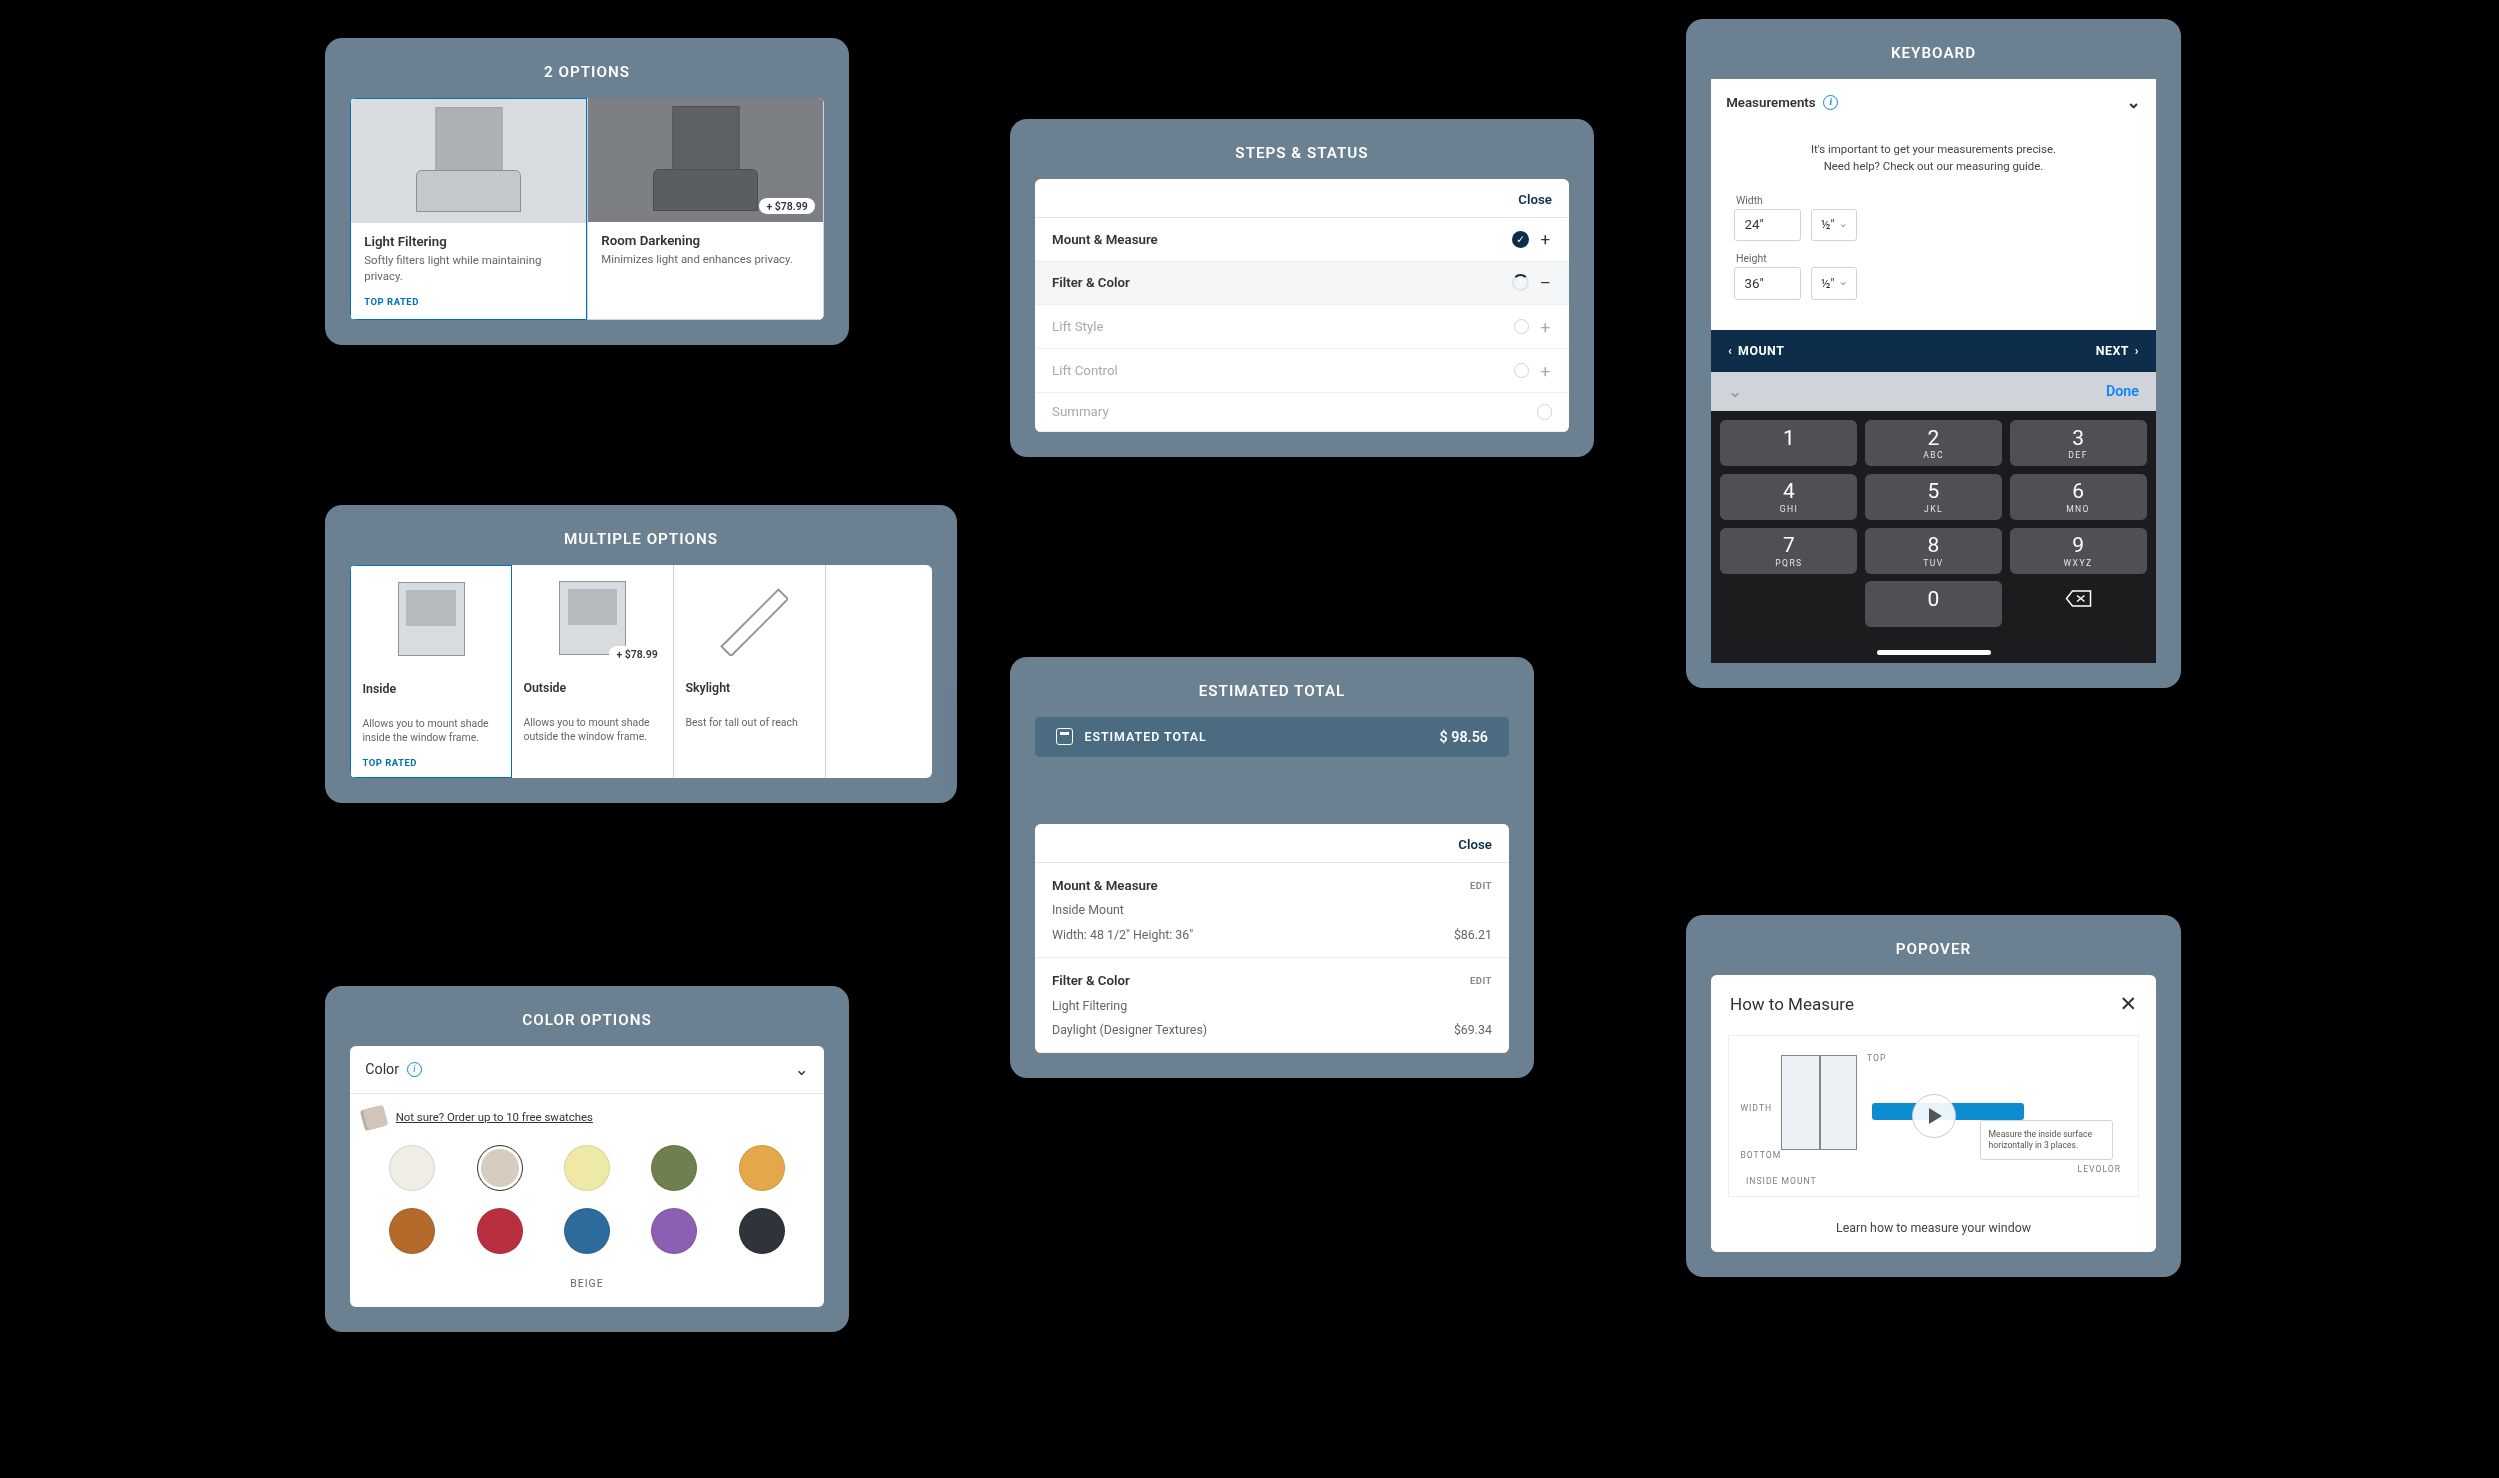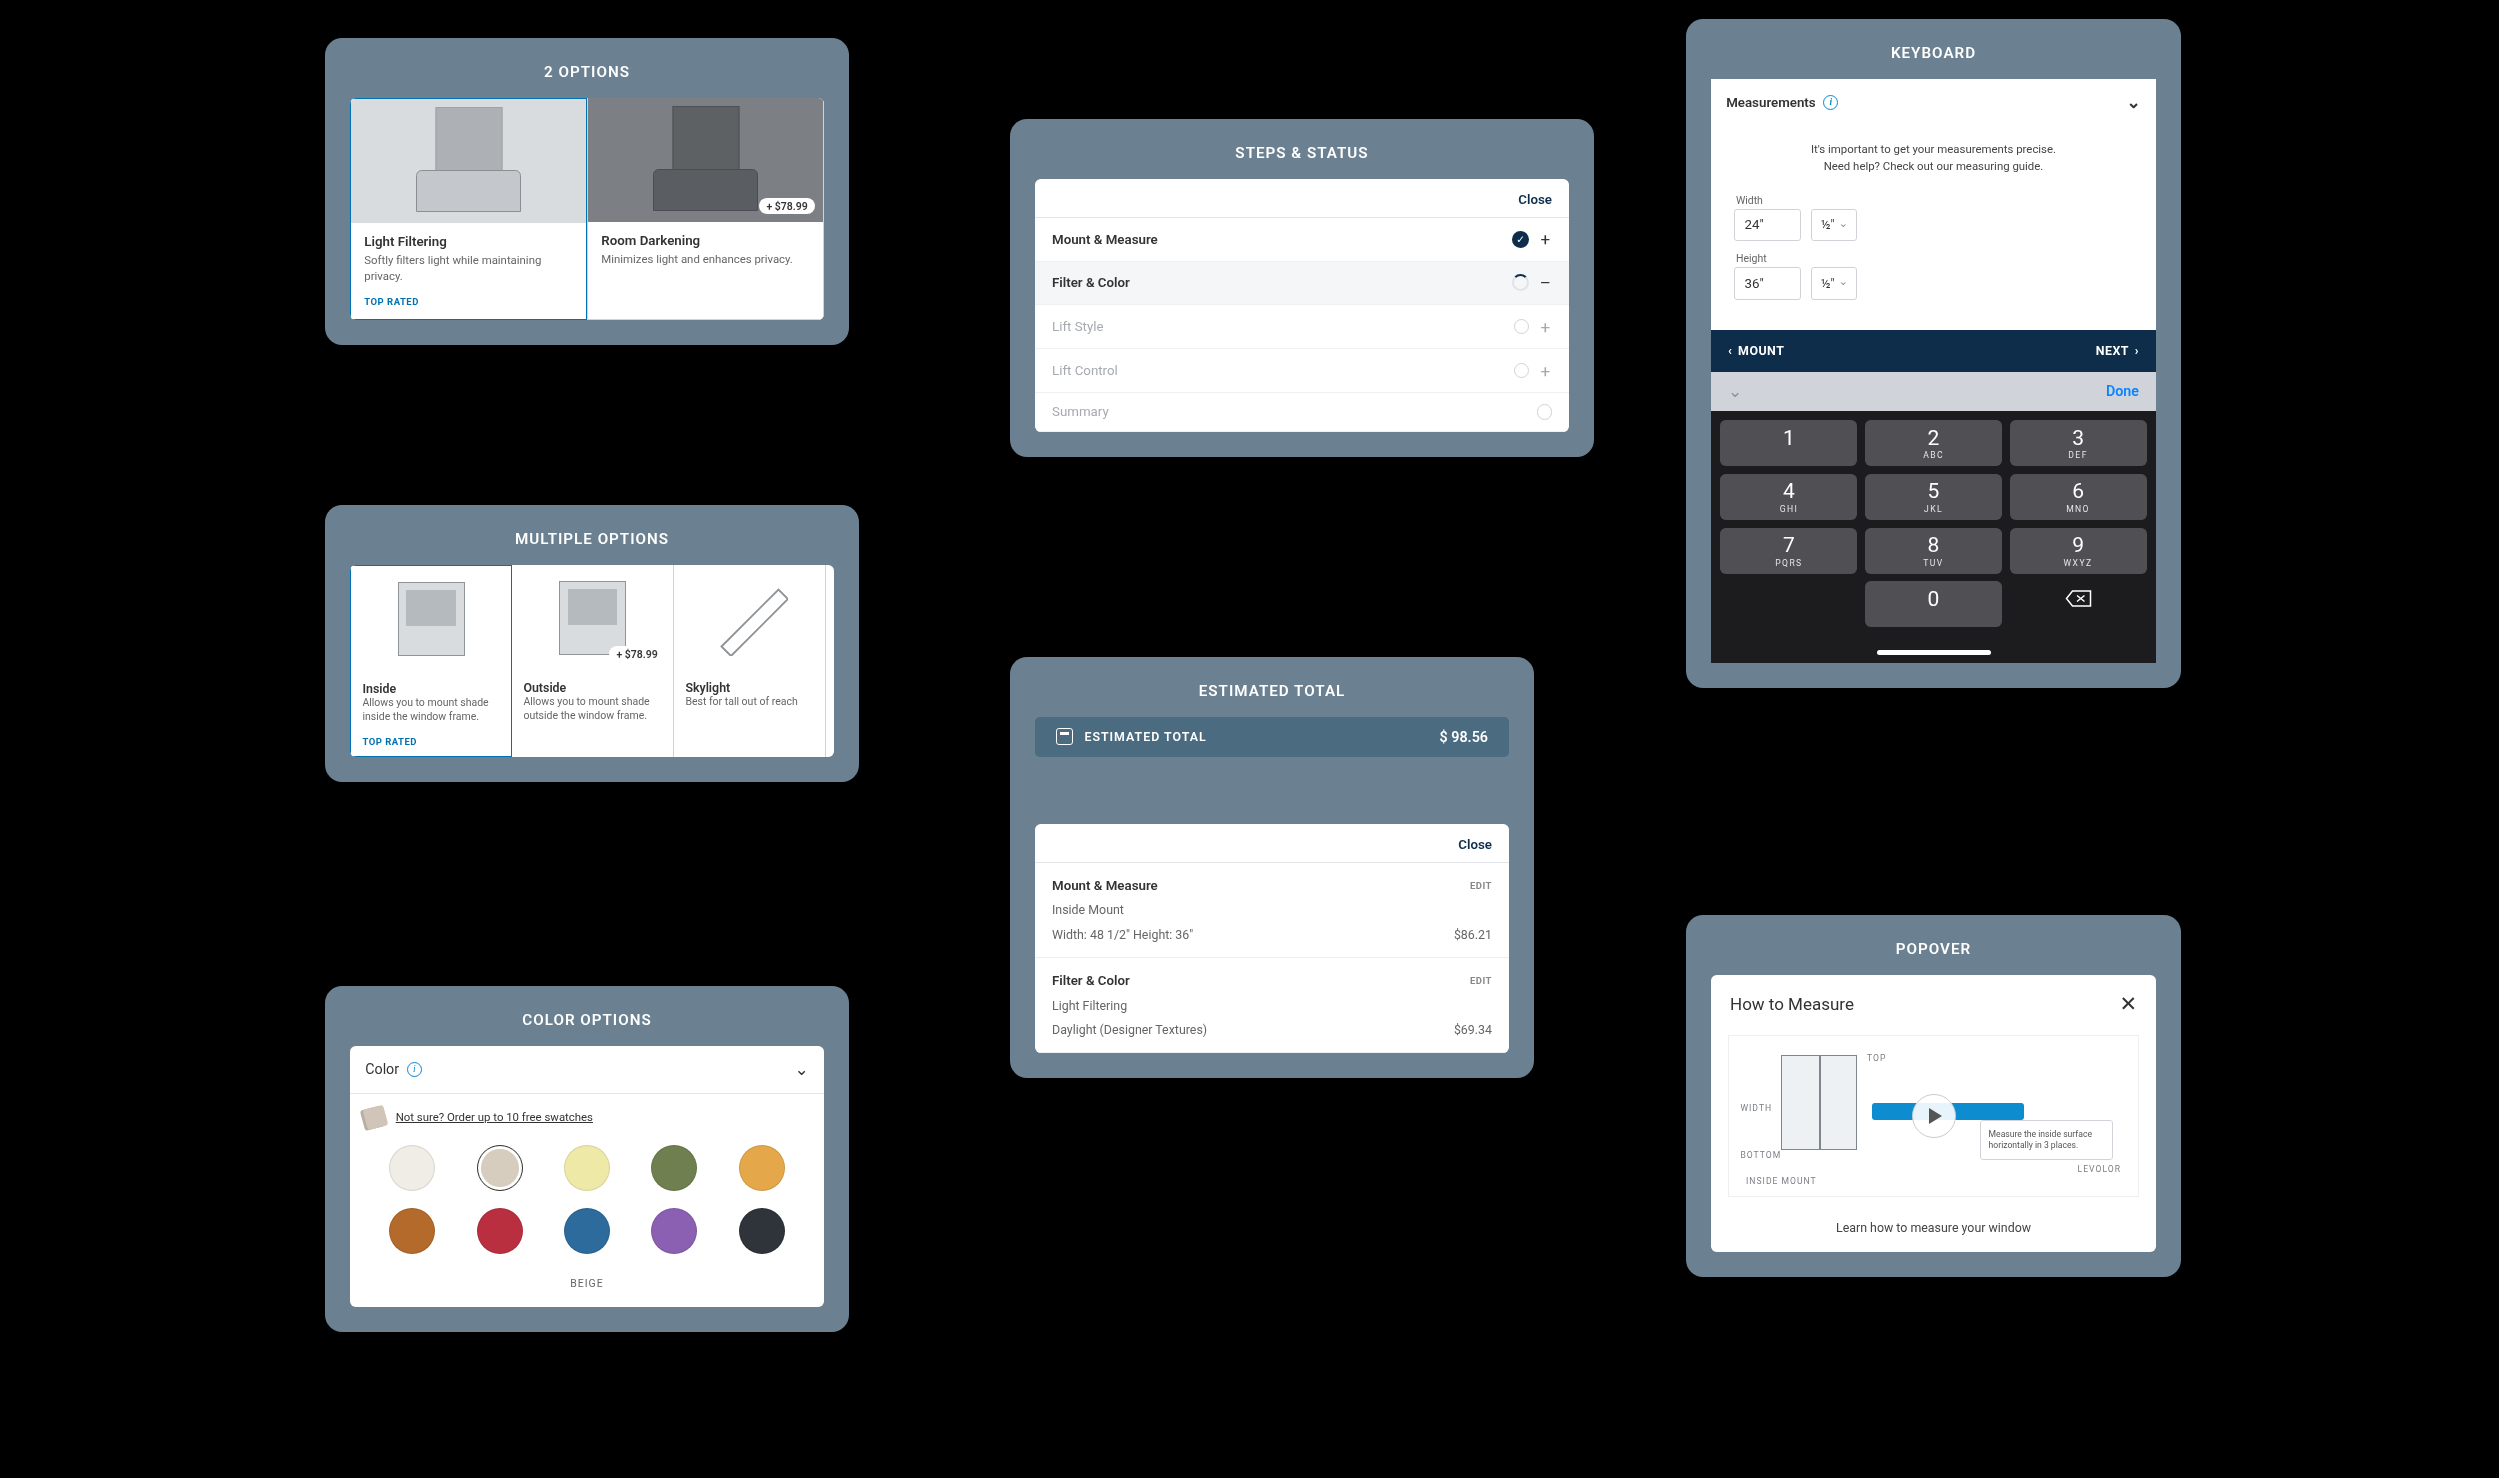--- a/index.html
+++ b/index.html
@@ -139,21 +139,21 @@
     background:#d9dcdf;
     position:relative;
   }
   .win-illus::after{
     content:"";
     position:absolute;
     inset:7.6px 7.6px 29px 7.6px;
     background:#b5babf;
   }
   .multi .body{ padding:9.5px 11.4px; }
-  .multi h4{ font-size:12.4px; font-weight:600; margin-bottom:0;}
+  .multi h4{ font-size:12.4px; font-weight:600; margin-bottom:21px;}
   .multi p{ font-size:10.5px; color:#666; line-height:1.4;}
 
   
   .color-header{
     display:flex;
     align-items:center;
     justify-content:space-between;
     padding:13.3px 15.2px;
     border-bottom:1px solid #e3e5e8;
   }
@@ -458,21 +458,21 @@
           </div>
           <div class="body">
             <h4>Room Darkening</h4>
             <p>Minimizes light and enhances privacy.</p>
           </div>
         </div>
       </div>
     </div>
   </div>
 
-  <div class="panel" style="left:325px; top:505px; width:534px;">
+  <div class="panel" style="left:325px; top:505px; width:632px;">
     <div class="panel-title">MULTIPLE OPTIONS</div>
     <div class="card">
       <div class="multi-row">
         <div class="multi selected" style="width:162px;">
           <div class="thumb">
               <div class="win-illus"></div>
             </div>
           <div class="body">
             <h4>Inside</h4>
             <p>Allows you to mount shade inside the window frame.</p>

